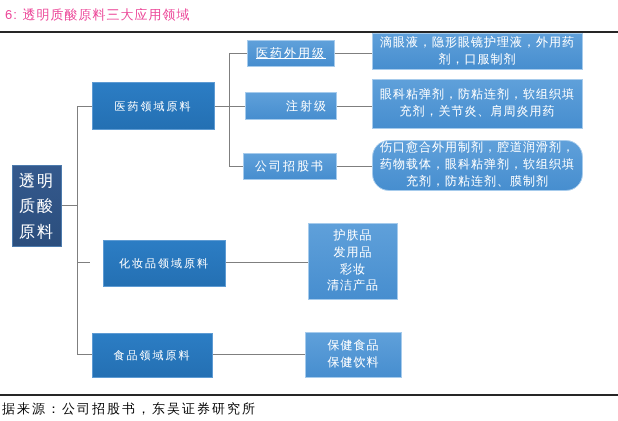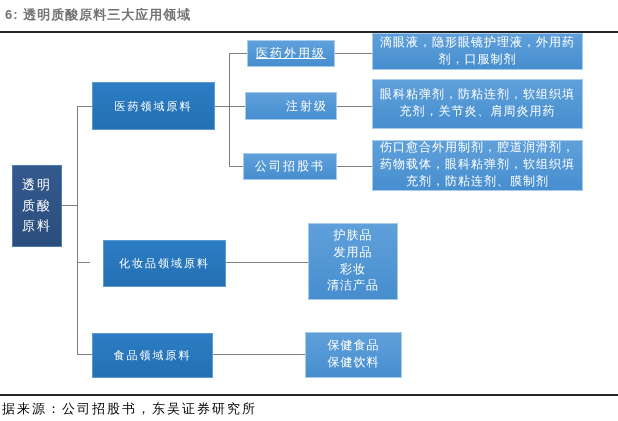--- a/index.html
+++ b/index.html
@@ -8,22 +8,22 @@
     position: relative;
     width: 618px;
     height: 421px;
     background: #ffffff;
     overflow: hidden;
   }
   .fig-title {
     position: absolute;
     left: 5px; top: 6px;
     font-size: 13px;
-    font-weight: bold;
-    color: #737373;
+    font-weight: normal;
+    color: #ec4899;
     letter-spacing: 1px;
     white-space: nowrap;
   }
   .rule {
     position: absolute;
     left: 0; width: 618px; height: 2px;
     background: #262626;
   }
   .rule-top { top: 31px; }
   .rule-bottom { top: 394px; }
@@ -41,21 +41,21 @@
     display: flex;
     align-items: center;
     justify-content: center;
     text-align: center;
     color: #ffffff;
     white-space: pre-line;
   }
   .node-root {
     background: linear-gradient(180deg, #34598d 0%, #2b4e7d 100%);
     border: 1px solid #4d7bad;
-    font-size: 13px;
+    font-size: 16px;
     line-height: 1.6;
     letter-spacing: 2px;
   }
   .node-branch {
     background: linear-gradient(180deg, #2c7dc4 0%, #2470b3 100%);
     border: 1px solid #5e9bd3;
     font-size: 11px;
     letter-spacing: 2px;
   }
   .node-leaf {
@@ -79,21 +79,21 @@
   
   #root   { left: 12px;  top: 165px; width: 50px;  height: 82px; }
   #med    { left: 92px;  top: 82px;  width: 123px; height: 48px; }
   #cos    { left: 103px;  top: 240px; width: 123px; height: 47px; }
   #food   { left: 92px;  top: 333px; width: 121px; height: 45px; }
   #g1     { left: 247px; top: 40px;  width: 88px;  height: 27px; text-decoration: underline; }
   #g2     { left: 245px; top: 92px;  width: 92px;  height: 28px; padding-left: 32px; }
   #g3     { left: 243px; top: 153px; width: 94px;  height: 27px; }
   #d1     { left: 372px; top: 33px;  width: 211px; height: 37px; }
   #d2     { left: 372px; top: 79px;  width: 211px; height: 50px; }
-  #d3     { left: 372px; top: 140px; width: 211px; height: 51px; }
+  #d3     { left: 372px; top: 140px; width: 211px; height: 51px; border-radius: 17px; }
   #cosd   { left: 308px; top: 223px; width: 90px;  height: 77px; }
   #foodd  { left: 305px; top: 332px; width: 97px;  height: 46px; }
   
   #ln-root   { left: 62px;  top: 205px; width: 16px;  height: 1px; }
   #trunk1    { left: 77px;  top: 106px; width: 1px;   height: 249px; }
   #s-med     { left: 78px;  top: 106px; width: 14px;  height: 1px; }
   #s-cos     { left: 78px;  top: 262px; width: 12px;  height: 1px; }
   #s-food    { left: 78px;  top: 354px; width: 14px;  height: 1px; }
   #med-t2    { left: 215px; top: 106px; width: 15px;  height: 1px; }
   #trunk2    { left: 229px; top: 53px;  width: 1px;   height: 114px; }

